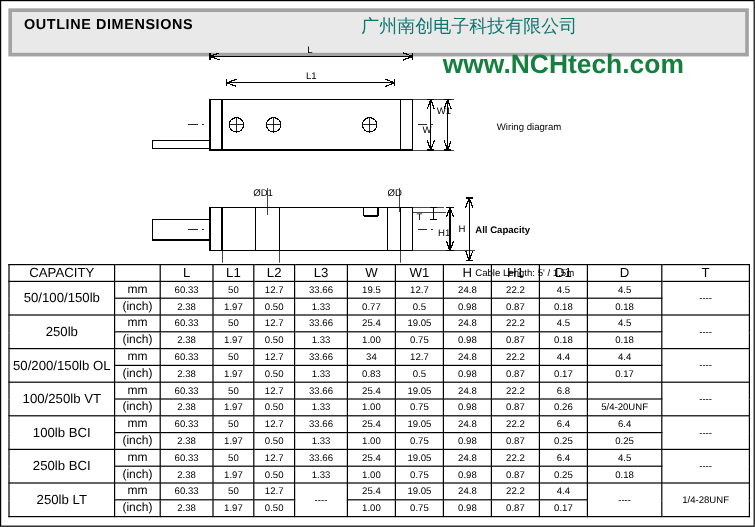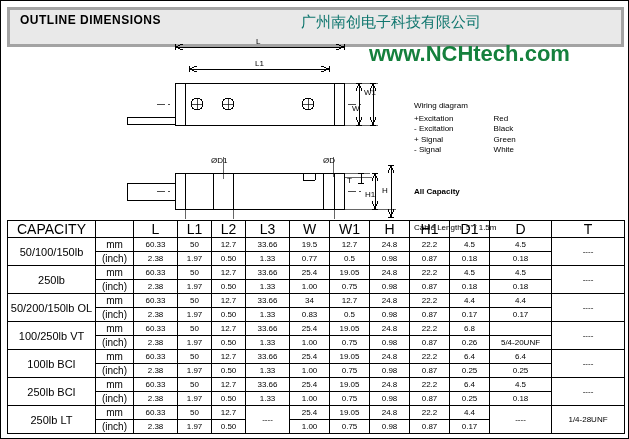--- a/index.html
+++ b/index.html
@@ -46,21 +46,21 @@
   
   .wiring{
     position:absolute;left:413px;top:100px;
     font-size:8px;line-height:10.5px;
   }
   .wiring .wtitle{margin-bottom:2px;}
   .wiring table{border-collapse:collapse;font-size:8px;}
   .wiring td{padding:0 0 0 0;}
   .wiring td.c2{padding-left:40px;}
   .allcap{
-    position:absolute;left:413px;top:185px;
+    position:absolute;left:395px;top:185px;
     font-size:8px;font-weight:bold;line-height:11px;
   }
   .allcap .sub{font-weight:normal;margin-top:25px;}
 
   
   table.spec{
     position:absolute;left:6px;top:219px;
     width:617px;
     border-collapse:collapse;
     font-size:8px;
@@ -68,21 +68,21 @@
   }
   table.spec td,table.spec th{
     border:1px solid #000;
     text-align:center;
     height:13px;
     padding:0;
     font-weight:normal;
     overflow:hidden;
     white-space:nowrap;
   }
-  table.spec th{font-size:14px;}
+  table.spec th{font-size:11px;}
   td.cap{font-size:11px;}
   td.unit{font-size:10px;}
 </style>
 </head>
 <body>
 
 <div class="page">
 
   <div class="header">
     <span class="title">OUTLINE DIMENSIONS</span>
@@ -202,40 +202,20 @@
         <text x="358" y="166">H1</text>
         <text x="375" y="162">H</text>
         <text x="196" y="213">L2</text>
         <text x="272" y="213">L3</text>
       </g>
     </svg>
   </div>
 
   <div class="wiring">
     <div class="wtitle">Wiring diagram</div>
-    <table>
-      <tbody>
-          <tr>
-        <td>+Excitation</td>
-        <td class="c2">Red</td>
-      </tr>
-      <tr>
-        <td>- Excitation</td>
-        <td class="c2">Black</td>
-      </tr>
-      <tr>
-        <td>+ Signal</td>
-        <td class="c2">Green</td>
-      </tr>
-      <tr>
-        <td>- Signal</td>
-        <td class="c2">White</td>
-      </tr>
-    </tbody>
-      </table>
   </div>
 
   <div class="allcap">
     <div>All Capacity</div>
     <div class="sub">Cable Length: 5' / 1.5m</div>
   </div>
 
   <table class="spec">
     <colgroup>
       <col style="width:88px">

